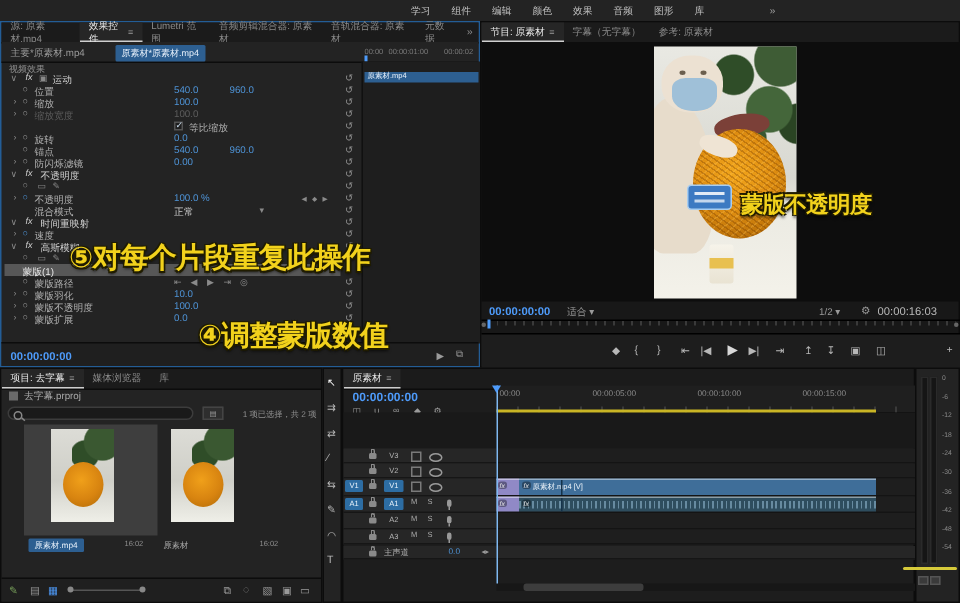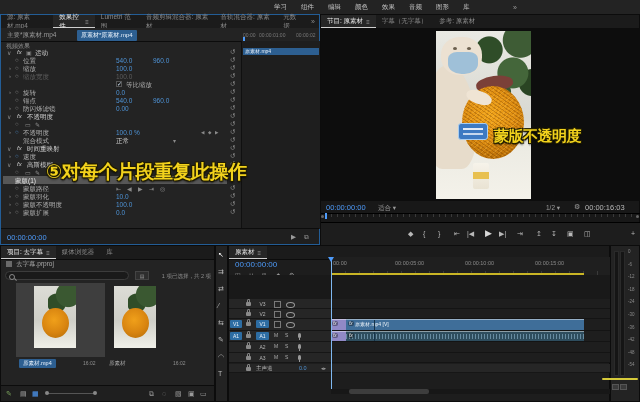--- a/index.html
+++ b/index.html
@@ -27,21 +27,21 @@
   .ec-row.dis .lbl,.ec-row.dis .val{color:#5d5d5d;}
   .ec-row .tw{position:absolute;color:#8a8a8a;font-size:6px;}
   .ec-row .sw{position:absolute;color:#9a9a9a;font-size:6px;}
   .ec-row .sw.blue{color:#4e93d6;}
   .fxi{position:absolute;font-style:italic;color:#cfcfcf;font-size:6px;}
   .rst{position:absolute;left:229px;color:#8f8f8f;font-size:6.5px;}
   .maskbar{position:absolute;left:2px;top:0;width:224px;height:8px;background:#575757;}
   .cbx{position:absolute;width:6px;height:6px;background:#1e1e1e;border:1px solid #555;box-sizing:border-box;}
   .cbx i{position:absolute;left:0px;top:-2px;font-style:normal;color:#cfe2f4;font-size:6px;}
   #ec-bottom{position:absolute;left:0;bottom:0;width:100%;height:15px;background:#1f1f1f;border-top:1px solid #0c0c0c;}
-  .tc-blue{color:#4e9bfa;font-weight:normal;}
+  .tc-blue{color:#4e9bfa;font-weight:bold;}
   
   #pm{left:320px;top:14px;width:320px;height:231px;background:#181818;}
   #pm-stage{position:absolute;left:0;top:13px;width:320px;height:173px;background:#0d0d0d;}
   #pm-video{position:absolute;left:115px;top:3px;width:95px;height:168px;overflow:hidden;
     background:linear-gradient(180deg,#e9e9e3 0%,#d8d8d1 52%,#ecebe3 68%,#f4f2ea 100%);}
   .foliage{position:absolute;right:-10px;top:-8px;width:74px;height:96px;background:
     radial-gradient(circle at 72% 18%,#3e5c35 0 17px,rgba(0,0,0,0) 18px),
     radial-gradient(circle at 30% 28%,#2f4d28 0 13px,rgba(0,0,0,0) 14px),
     radial-gradient(circle at 62% 52%,#44663a 0 15px,rgba(0,0,0,0) 16px),
     radial-gradient(circle at 88% 62%,#2a4423 0 13px,rgba(0,0,0,0) 14px),
@@ -539,15 +539,16 @@
     <span class="mbar" style="left:3px;"></span>
     <span class="mbar" style="left:9px;"></span>
     <span id="am-ticks"><span style="position: absolute; left: 17px; top: 3px; font-size: 4.5px; color: rgb(138, 138, 138);">0</span><span style="position: absolute; left: 17px; top: 15.6px; font-size: 4.5px; color: rgb(138, 138, 138);">-6</span><span style="position: absolute; left: 17px; top: 28.2px; font-size: 4.5px; color: rgb(138, 138, 138);">-12</span><span style="position: absolute; left: 17px; top: 40.8px; font-size: 4.5px; color: rgb(138, 138, 138);">-18</span><span style="position: absolute; left: 17px; top: 53.4px; font-size: 4.5px; color: rgb(138, 138, 138);">-24</span><span style="position: absolute; left: 17px; top: 66px; font-size: 4.5px; color: rgb(138, 138, 138);">-30</span><span style="position: absolute; left: 17px; top: 78.6px; font-size: 4.5px; color: rgb(138, 138, 138);">-36</span><span style="position: absolute; left: 17px; top: 91.2px; font-size: 4.5px; color: rgb(138, 138, 138);">-42</span><span style="position: absolute; left: 17px; top: 103.8px; font-size: 4.5px; color: rgb(138, 138, 138);">-48</span><span style="position: absolute; left: 17px; top: 116.4px; font-size: 4.5px; color: rgb(138, 138, 138);">-54</span></span>
   </div>
 
   <div class="ybar"></div>
   <span class="t" style="left:612px;top:384px;width:5px;height:4px;background:#3a3a3a;border:1px solid #555;"></span>
   <span class="t" style="left:620px;top:384px;width:5px;height:4px;background:#3a3a3a;border:1px solid #555;"></span>
 
   <div class="anno" style="left:46px;top:159px;font-size:19px;">⑤对每个片段重复此操作</div>
+  <div class="anno" style="left:132px;top:211px;font-size:19px;">④调整蒙版数值</div>
   <div class="anno" style="left:494px;top:127px;font-size:15px;">蒙版不透明度</div>
 
 </div>
 
 </body></html>

